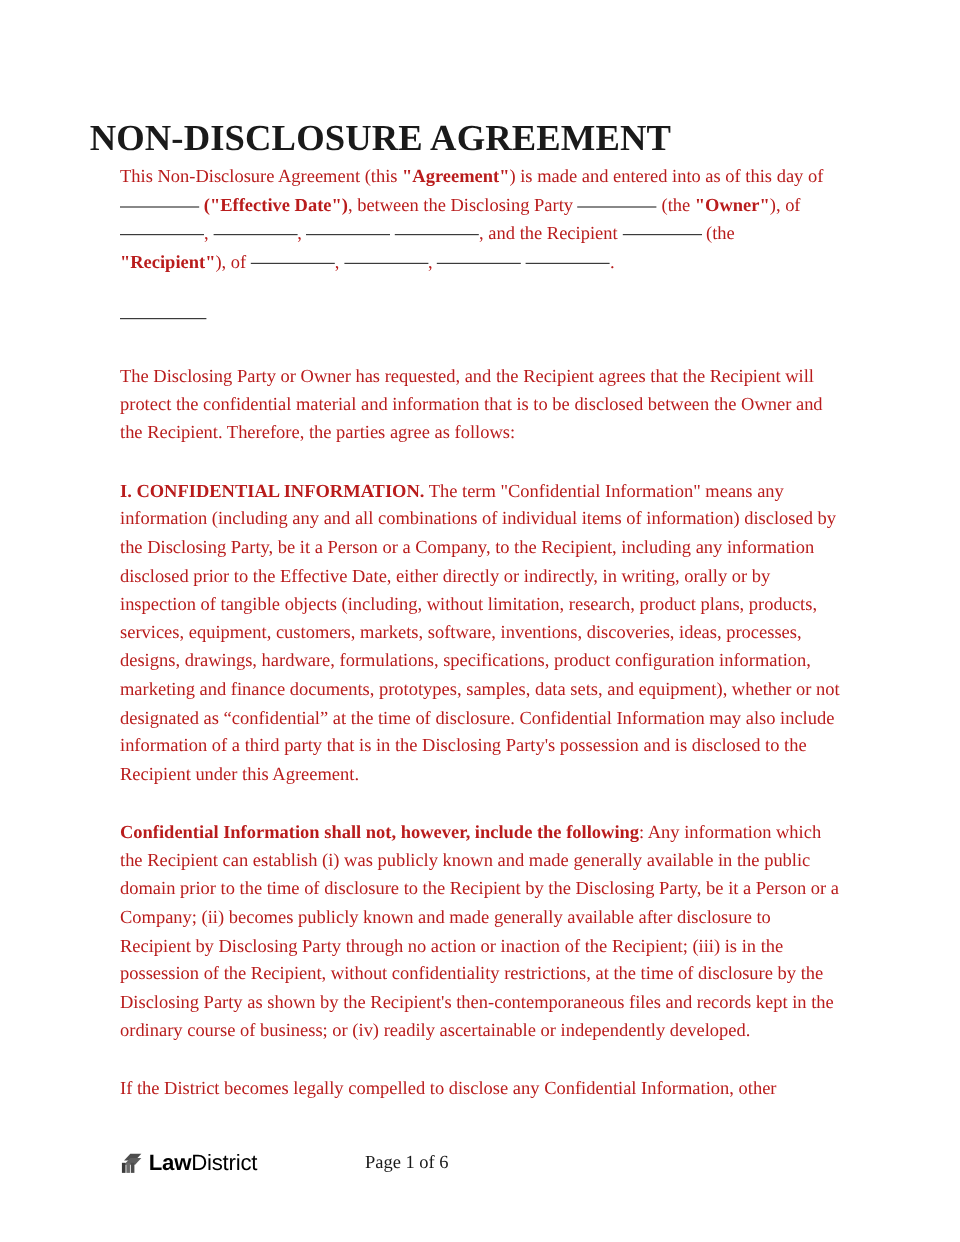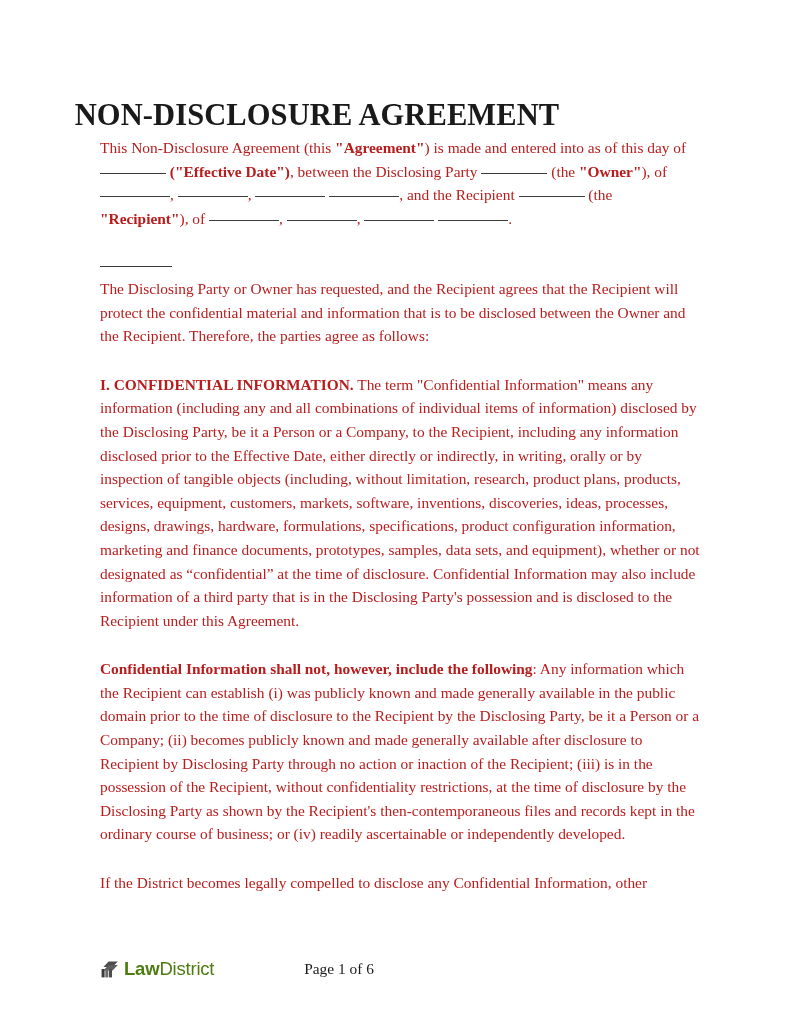--- a/index.html
+++ b/index.html
@@ -41,21 +41,21 @@
   }
   p {
     margin: 0;
     font-size: 15.4px;
     line-height: 23.6px;
     text-align: left;
     color: #b91c1c;
   }
   .p-gap-intro   { margin-bottom: 0px; }
   .blank-line-para { margin-top: 23px; }
-  .p-after-blank { }
+  .p-after-blank { margin-top: 25px; }
   .p-section     { margin-top: 25px; }
   .p-excl        { margin-top: 25px; }
   .p-tail        { margin-top: 25px; }
 
   b, strong { font-weight: bold; }
 
   .blank {
     display: inline-block;
     border-bottom: 1.6px solid #3b3b3b;
     vertical-align: baseline;
@@ -83,21 +83,21 @@
     gap: 5px;
   }
   .logo-mark {
     width: 19px;
     height: 19px;
     display: block;
   }
   .logo-text {
     font-family: "Liberation Sans", "DejaVu Sans", sans-serif;
     font-size: 18.5px;
-    color: #4d7c0f;
+    color: #000000;
     letter-spacing: -0.2px;
     white-space: nowrap;
   }
   .logo-text .lt-bold { font-weight: bold; }
   .logo-text .lt-reg  { font-weight: normal; }
 
   .page-num {
     position: absolute;
     left: 0;
     top: 7px;

